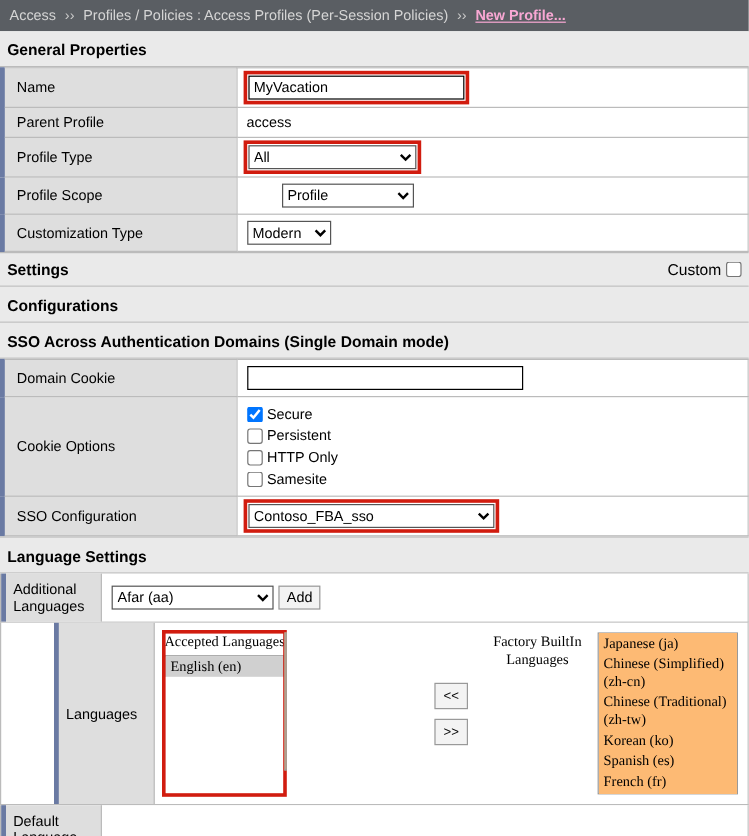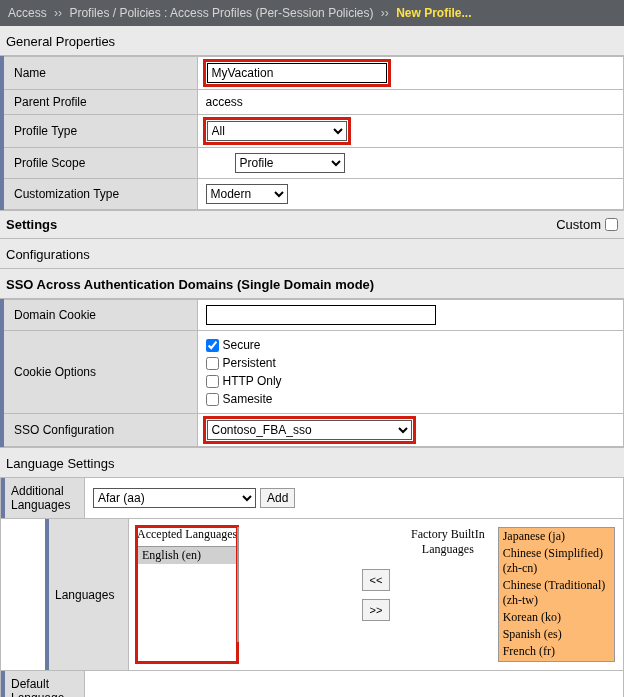--- a/index.html
+++ b/index.html
@@ -11,26 +11,26 @@
     color: #000;
     width: 624px;
   }
   .breadcrumb {
     background: #5a5e63;
     color: #d5d5d5;
     padding: 6px 8px;
     font-size: 12px;
   }
   .breadcrumb .sep { color: #c9c9c9; margin: 0 4px; }
-  .breadcrumb .newitem { color: #fde047; font-weight: bold; }
+  .breadcrumb .newitem { color: #f9a8d4; font-weight: bold; text-decoration: underline; }
   .breadcrumb a { color: #d5d5d5; text-decoration: none; }
   
   .section-header {
     background: #eaeaea;
-    font-weight: normal;
+    font-weight: bold;
     padding: 8px 6px 6px 6px;
     border-top: 1px solid #bbb;
     border-bottom: 1px solid #bbb;
     font-size: 13px;
   }
   .settings-row {
     background: #eaeaea;
     font-weight: bold;
     padding: 6px 6px;
     border-top: 1px solid #bbb;
@@ -77,23 +77,23 @@
     height: 20px;
   }
   select {
     font-size: 12px;
     border: 1px solid #555;
     background: #fff;
     height: 20px;
   }
   select.profile-type { width: 140px; }
   select.profile-scope { width: 110px; margin-left: 29px; }
-  select.custom-type { width: 82px; }
+  select.custom-type { width: 70px; }
   select.sso-config { width: 205px; }
-  select.additional-lang { width: 163px; }
+  select.additional-lang { width: 135px; }
   
   .highlight-red {
     outline: 3px solid #d11c0f;
     outline-offset: 0px;
     padding: 1px;
     display: inline-block;
   }
   
   .cookie-options { line-height: 18px; }
   .cookie-options label { display:flex; align-items:center; gap:4px;}

